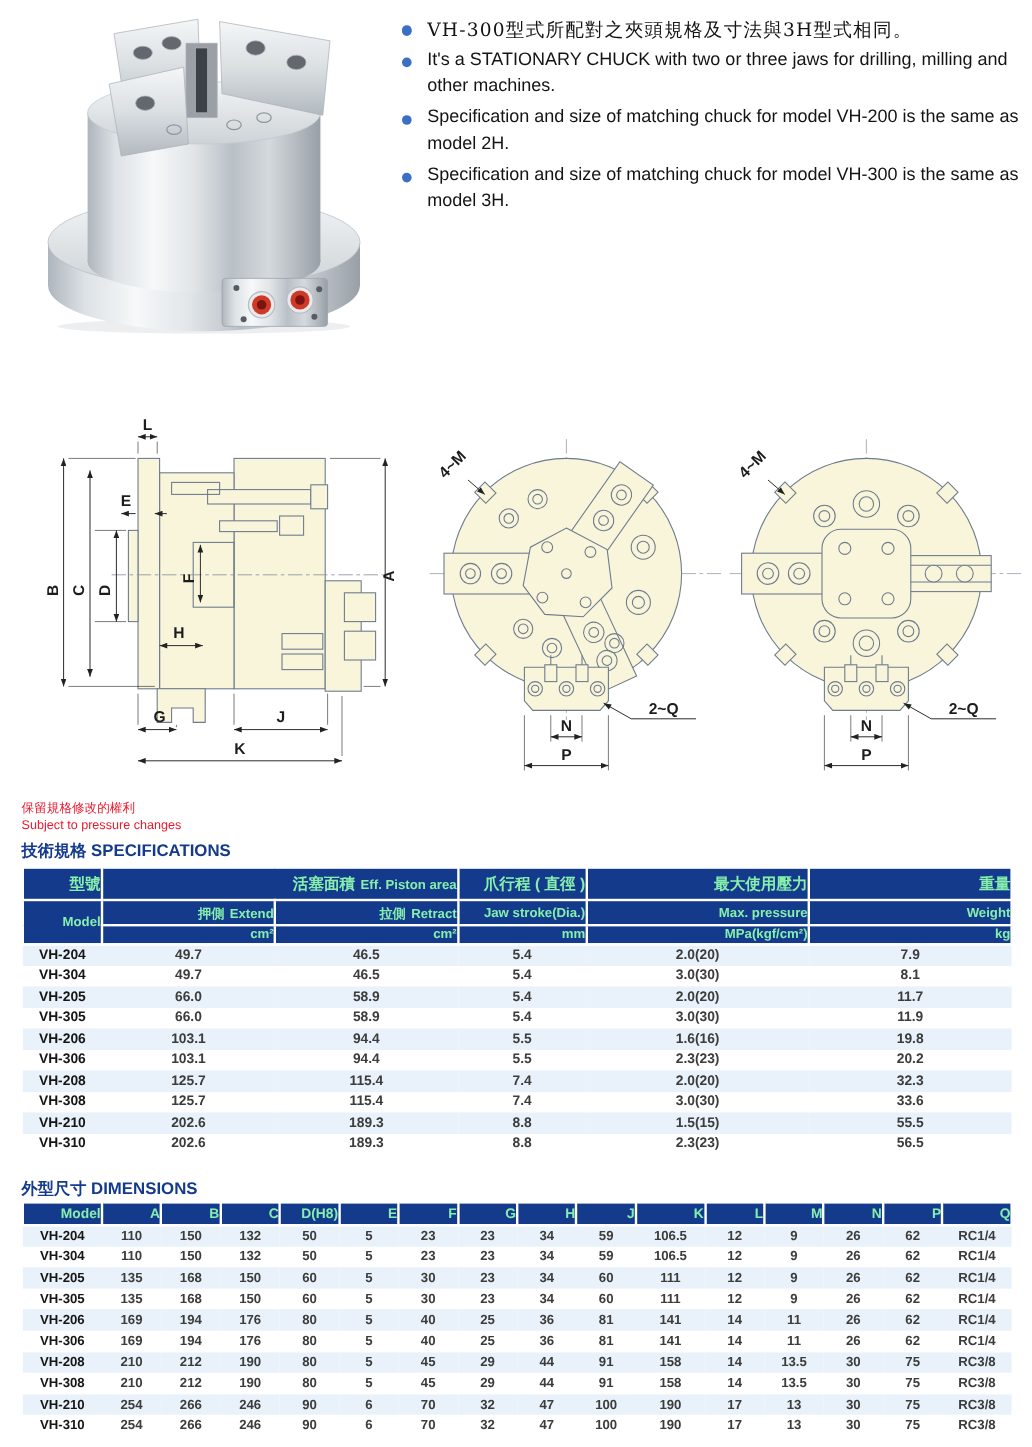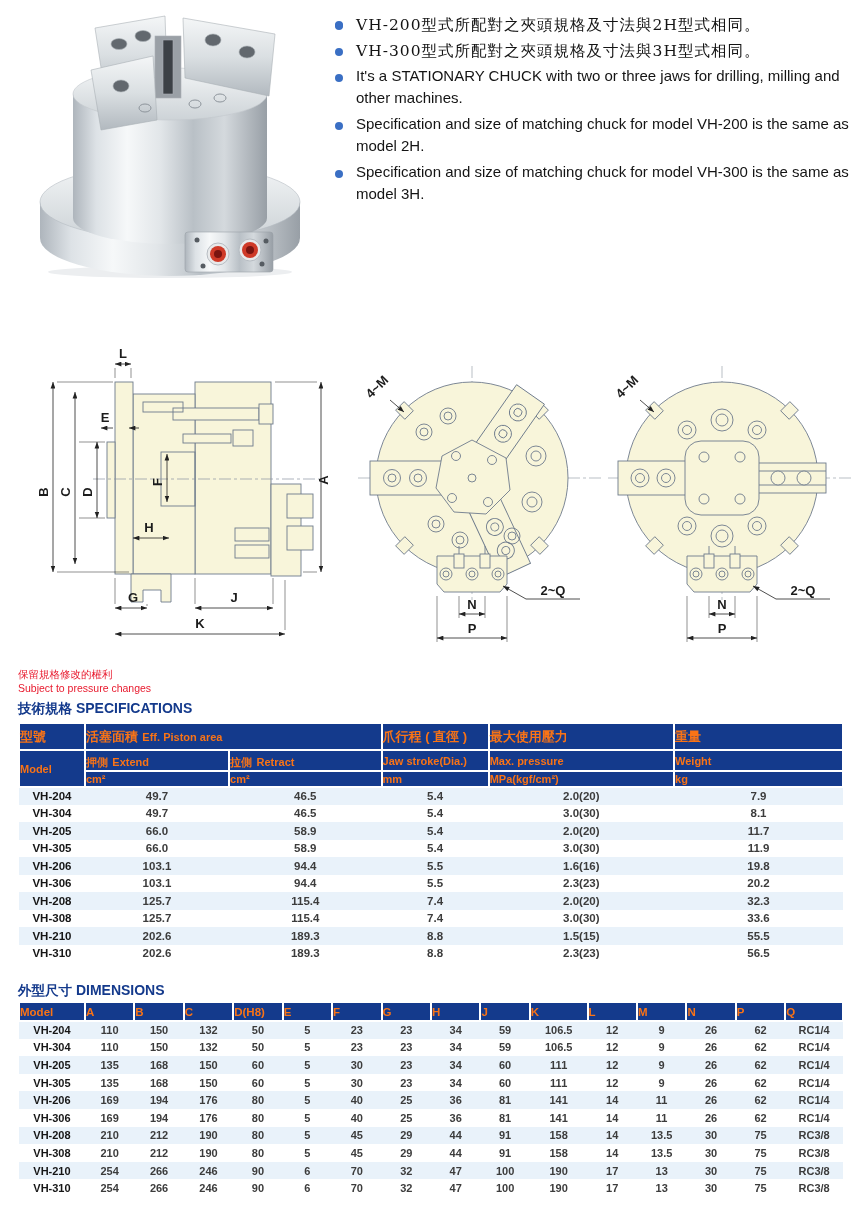--- a/index.html
+++ b/index.html
@@ -24,21 +24,21 @@
   .disclaimer { position:absolute; left:18px; top:668px; color:#e8192d; font-size:10.5px; font-weight:normal; line-height:13.5px; }
   .section-title { position:absolute; left:18px; color:#143a8c; font-weight:bold; font-size:14px; }
   .section-title .t-zh { font-size:13.5px; }
   #spec-title { top:700px; }
   #dim-title  { top:982px; }
 
   
   table { border-collapse:collapse; table-layout:fixed; }
   .spec-table { position:absolute; left:18px; top:722px; width:826px; }
   .dims-table { position:absolute; left:18px; top:1001px; width:826px; }
-  th { background:#143a8c; color:#f97316; border:2px solid #fff; text-align:left; vertical-align:middle; padding:0; font-weight:bold; }
+  th { background:#143a8c; color:#86efac; border:2px solid #fff; text-align:right; vertical-align:middle; padding:0; font-weight:bold; }
   .spec-table tr.r1 th { height:27px; }
   .spec-table tr.r2 th { height:21px; }
   .spec-table tr.r3 th { height:16px; font-size:11px; }
   .h-zh { font-size:13px; font-weight:bold; }
   .h-en { font-size:11px; font-weight:bold; }
   td { text-align:center; font-size:11.5px; font-weight:bold; color:#3c3c3c; height:17.5px; padding:0; }
   td.model-cell { color:#161616; }
   tbody tr:nth-child(odd)  { background:#e9f2fa; }
   tbody tr:nth-child(even) { background:#ffffff; }
   .dims-table th { height:19px; font-size:11.5px; }
@@ -110,21 +110,20 @@
       <circle cx="215" cy="242" r="4" fill="#7a1410"></circle>
       <circle cx="162" cy="232" r="2.5" fill="#565c62"></circle>
       <circle cx="231" cy="233" r="2.5" fill="#565c62"></circle>
       <circle cx="168" cy="258" r="2.5" fill="#565c62"></circle>
       <circle cx="227" cy="256" r="2.5" fill="#565c62"></circle>
     </g>
   </svg>
 
   <ul class="bullets">
     <li class="zh"><span class="dot"></span></li>
-    <li class="zh"><span class="dot"></span><span>VH-200型式所配對之夾頭規格及寸法與2H型式相同。</span></li>
     <li class="zh"><span class="dot"></span><span>VH-300型式所配對之夾頭規格及寸法與3H型式相同。</span></li>
     <li class="en"><span class="dot"></span><span>It's a STATIONARY CHUCK with two or three jaws for drilling, milling and other machines.</span></li>
     <li class="en"><span class="dot"></span><span>Specification and size of matching chuck for model VH-200 is the same as model 2H.</span></li>
     <li class="en"><span class="dot"></span><span>Specification and size of matching chuck for model VH-300 is the same as model 3H.</span></li>
   </ul>
 
   <svg class="side-view" viewBox="0 0 300 315">
     <defs>
       <marker id="arE1" markerWidth="9" markerHeight="8" refX="8" refY="3" orient="auto">
           <path d="M0,0 L8,3 L0,6 z" fill="#222"></path>

